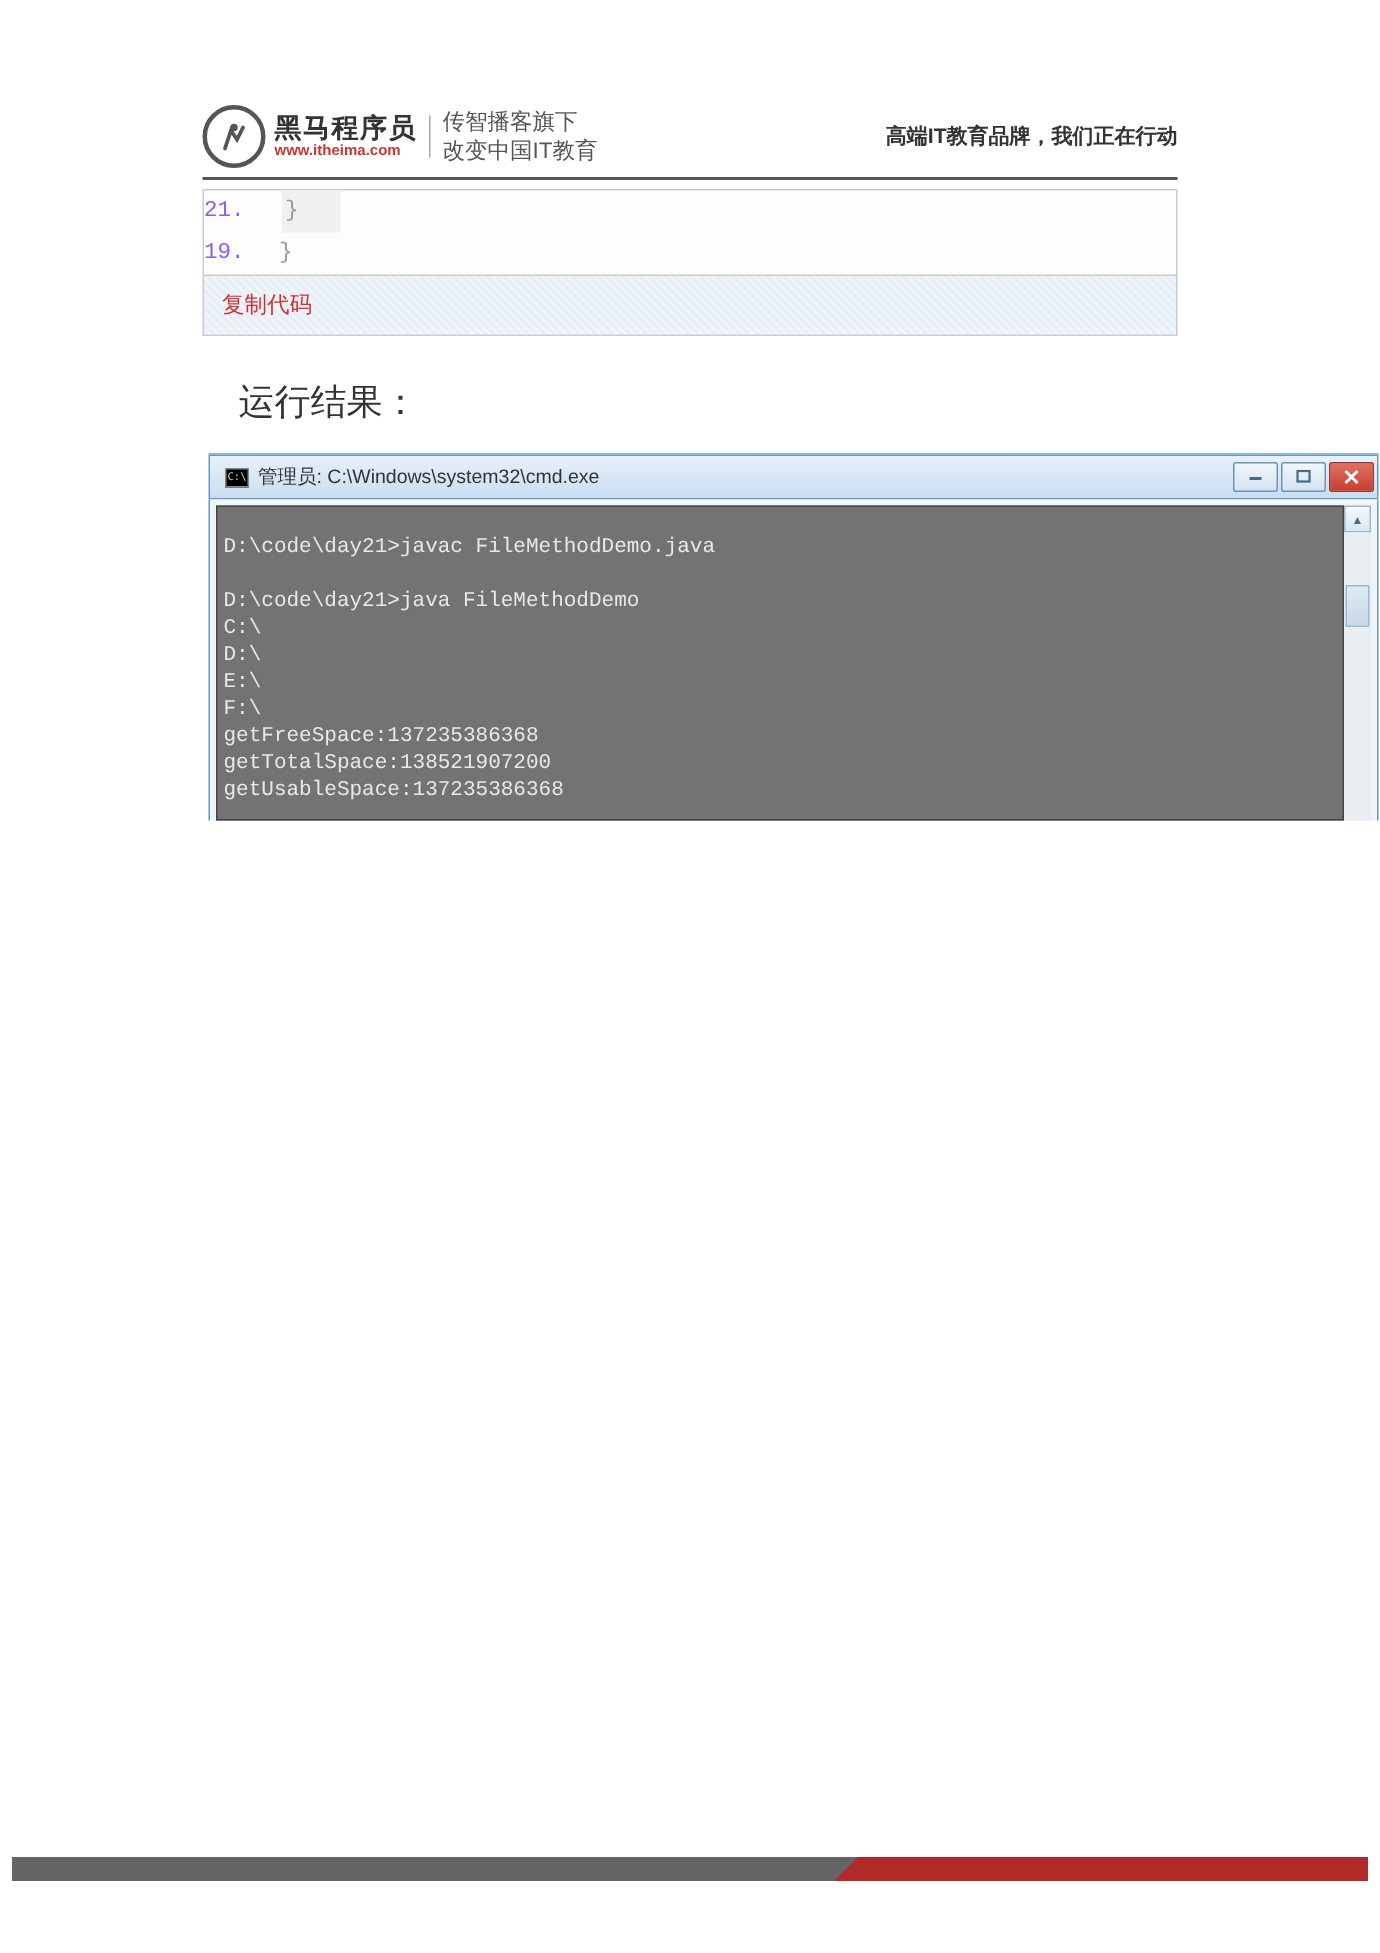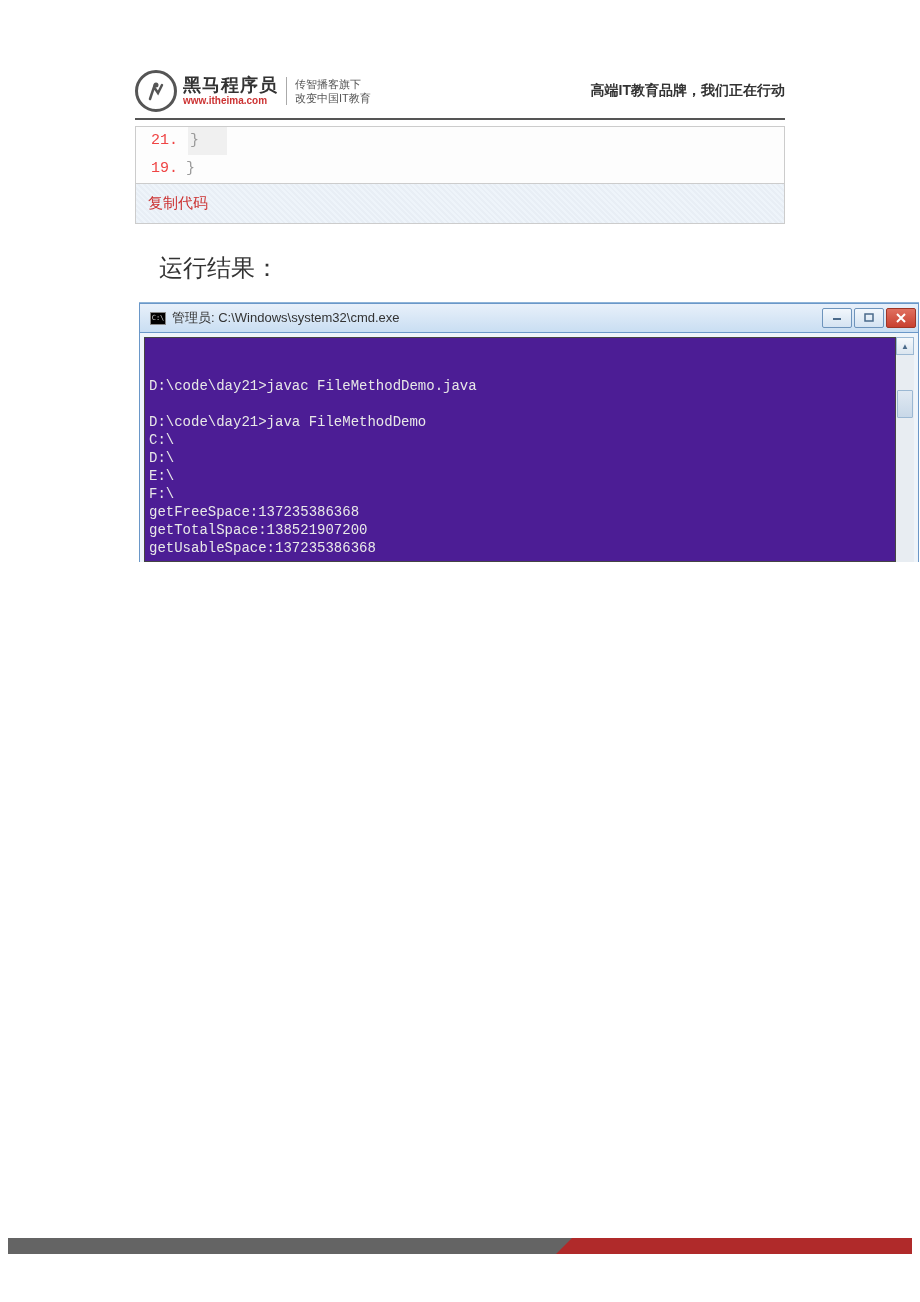--- a/index.html
+++ b/index.html
@@ -33,40 +33,39 @@
       display: flex;
       align-items: center;
       justify-content: center;
       margin-right: 6px;
     }
     .logo-circle svg { width: 24px; height: 24px; }
     .logo-text { display: flex; flex-direction: column; line-height: 1.1; }
     .logo-main { font-size: 18px; font-weight: bold; color: #333; letter-spacing: 1px; }
     .logo-sub { font-size: 10px; color: #c33; font-weight: bold; }
     .logo-divider { width: 1px; height: 28px; background: #aaa; margin: 0 8px; }
-    .logo-slogan { font-size: 11px; color: #555; line-height: 1.3; }
+    .logo-slogan { font-size: 15px; color: #555; line-height: 1.3; }
     .header-right { font-size: 14px; font-weight: bold; color: #333; }
     
     .code-block {
       border: 1px solid #ccc;
       background: #fdfdfd;
       margin: 0;
     }
     .code-line {
       display: flex;
       align-items: center;
       font-family: "Courier New", monospace;
       font-size: 15px;
       line-height: 28px;
       height: 28px;
     }
     .line-num {
       width: 50px;
-      text-align: right;
-      color: #ef4444;
+      color: #8b5cf6;
       padding-right: 8px;
     }
     .line-content { color: #999; }
     .line-highlight {
       background: #f0f0f0;
       padding: 0 28px 0 2px;
       margin-left: 2px;
     }
     .copy-bar {
       background: repeating-linear-gradient(45deg, #e8eef5, #e8eef5 2px, #eef4fa 2px, #eef4fa 4px);
@@ -122,26 +121,26 @@
     }
     .cmd-btn.close { background: linear-gradient(#e07060, #c84030); border-color: #a03525; }
     .cmd-btn svg { width: 12px; height: 10px; }
     .cmd-body-wrap {
       display: flex;
       background: #eef4fa;
       border-left: 1px solid #6a97c8;
       border-right: 1px solid #6a97c8;
     }
     .cmd-body {
-      background: #4c1d95;
+      background: #737373;
       color: #e8e8e8;
       font-family: "Consolas", "Courier New", monospace;
       font-size: 14px;
       line-height: 18px;
-      padding: 21px 4px 4px 4px;
+      padding: 0 4px 4px 4px;
       flex: 1;
       min-height: 210px;
       white-space: pre;
       border: 1px solid #444;
       margin: 4px 0 0 4px;
     }
     .cmd-scrollbar {
       width: 18px;
       background: #eef0f2;
       display: flex;

